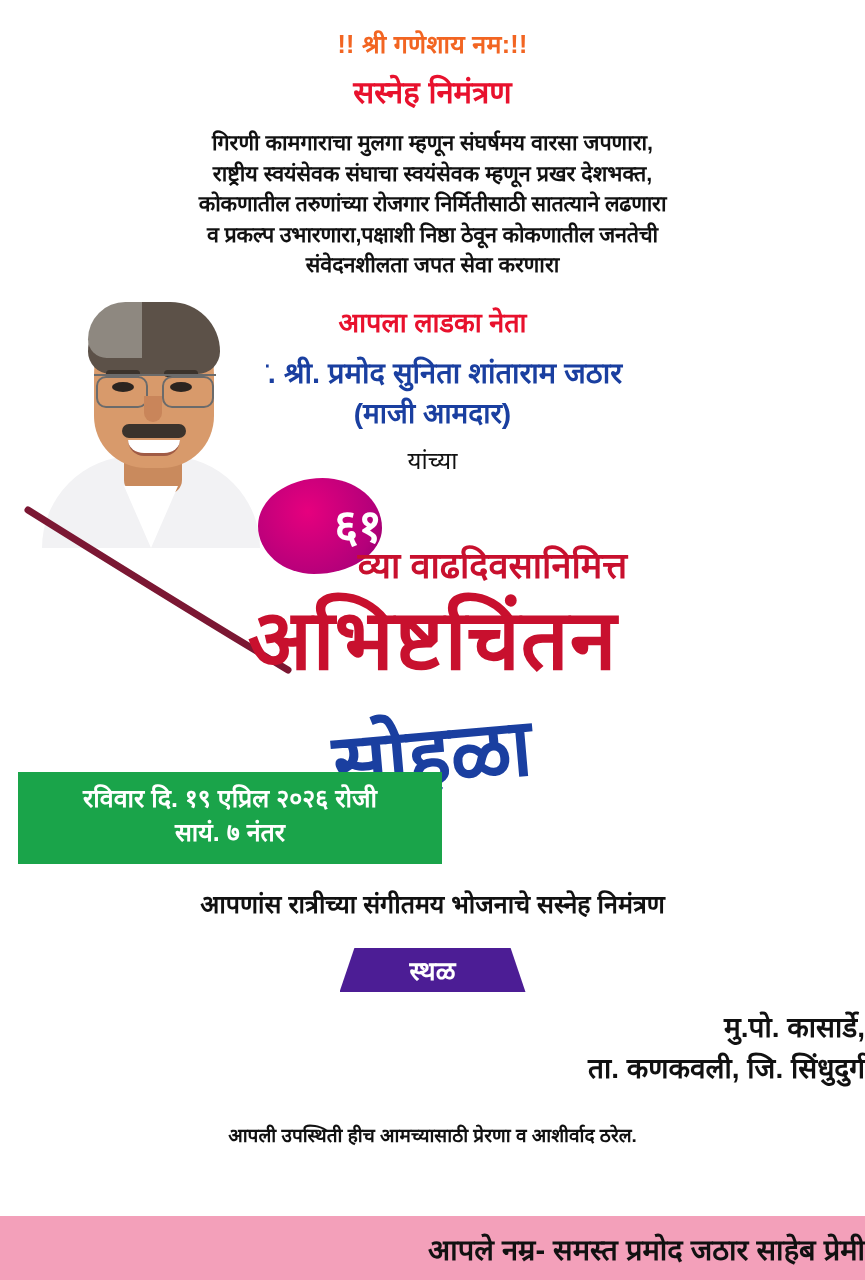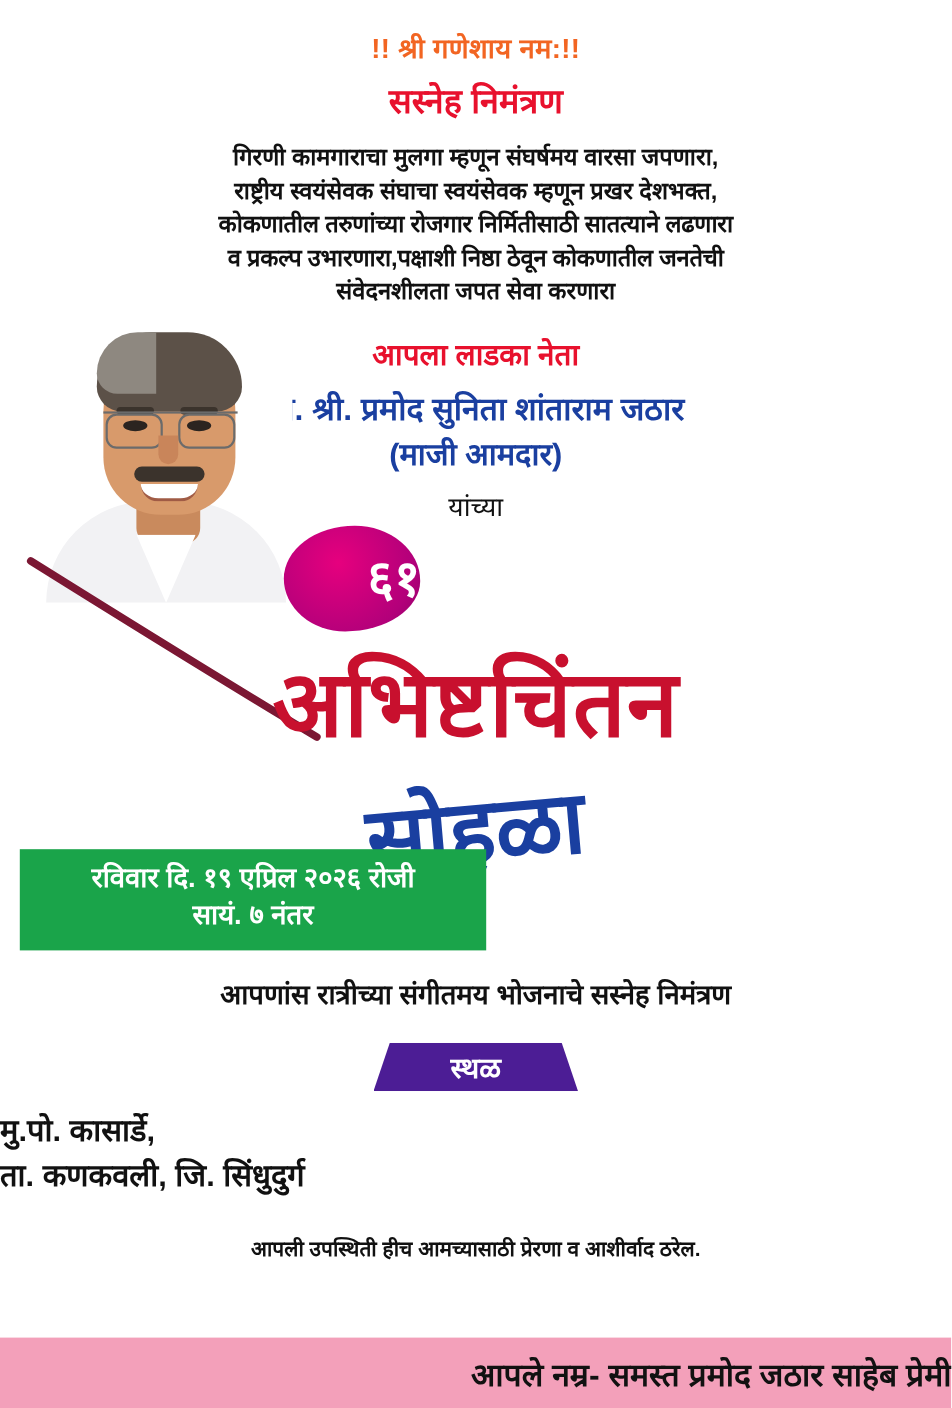--- a/index.html
+++ b/index.html
@@ -275,21 +275,21 @@
     font-weight: bold;
     display: flex;
     align-items: center;
     justify-content: center;
     clip-path: polygon(8% 0, 92% 0, 100% 100%, 0 100%);
   }
   .venue-addr {
     position: absolute;
     left: 0; right: 0;
     top: 1008px;
-    text-align: left;
+    text-align: right;
     color: #111111;
     font-size: 28px;
     font-weight: bold;
     line-height: 1.45;
   }
   .blessing {
     position: absolute;
     left: 0; right: 0;
     top: 1122px;
     text-align: center;
@@ -363,20 +363,21 @@
 
   <svg class="swoosh" viewBox="0 0 300 180">
     <path d="M10 10 C 90 60, 170 110, 270 170" stroke="#7b1733" stroke-width="7" fill="none" stroke-linecap="round"></path>
   </svg>
 
   <div class="age-badge">
     <div class="blob"></div>
     <div class="num">६१</div>
   </div>
 
+  <div class="vya-line">व्या वाढदिवसानिमित्त</div>
   <div class="abhishta">अभिष्टचिंतन</div>
   <div class="sohala">सोहळा</div>
 
   <div class="date-box">
     <div>रविवार दि. १९ एप्रिल २०२६ रोजी</div>
     <div>सायं. ७ नंतर</div>
   </div>
 
   <div class="invite-line">आपणांस रात्रीच्या संगीतमय भोजनाचे सस्नेह निमंत्रण</div>
 

